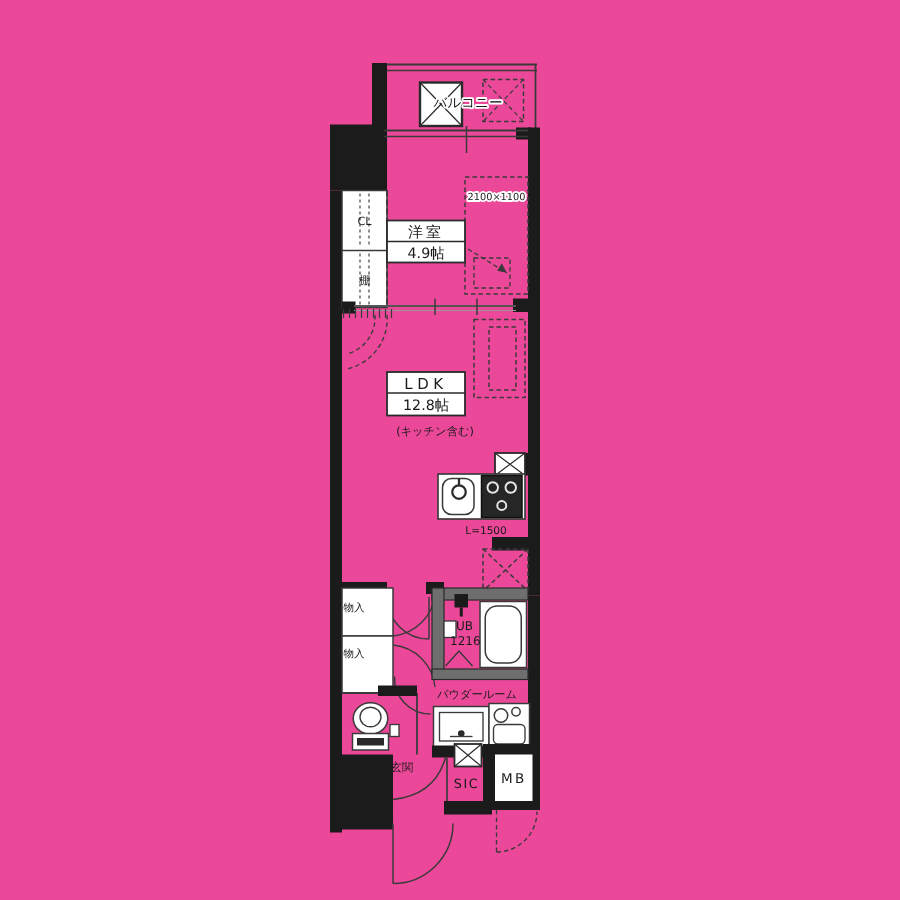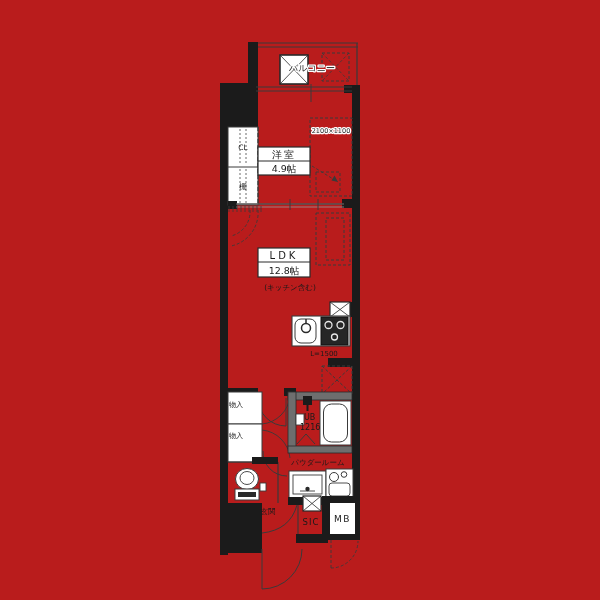--- a/index.html
+++ b/index.html
@@ -7,21 +7,21 @@
     padding: 0;
     width: 600px;
     height: 600px;
     background: #ffffff;
     font-family: "DejaVu Sans", sans-serif;
   }
   .plan-wrap {
     width: 600px;
     height: 600px;
     position: relative;
-    background: #b91c1c;
+    background: #ec4899;
   }
   svg text {
     fill: #1a1a1a;
     font-family: "DejaVu Sans", sans-serif;
   }
   .halo {
     paint-order: stroke;
     stroke: #ffffff;
     stroke-width: 2.5px;
     stroke-linejoin: round;

